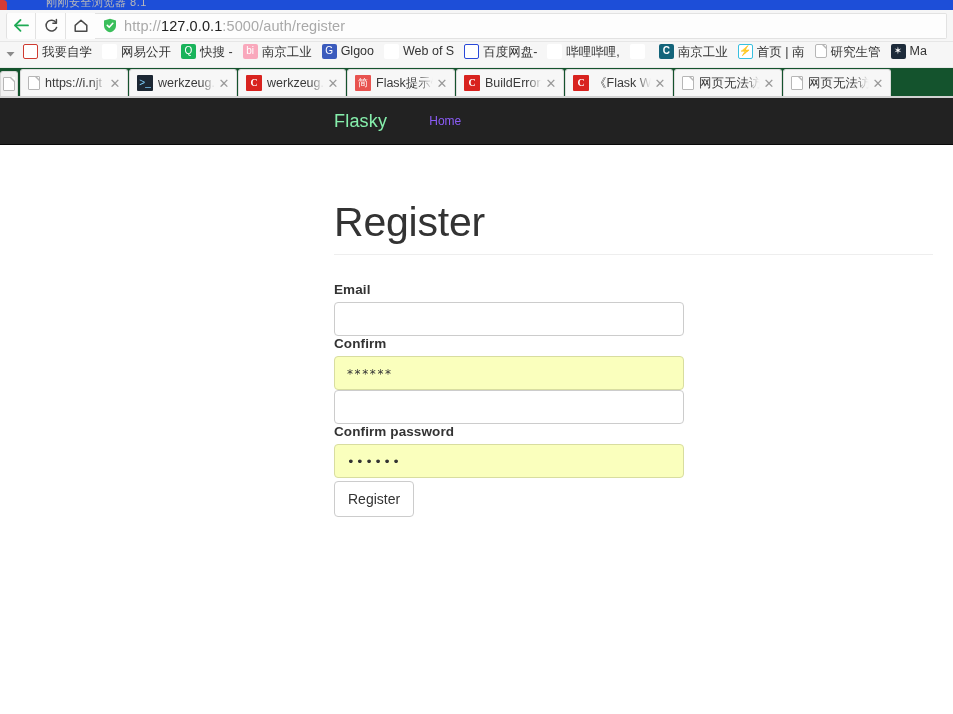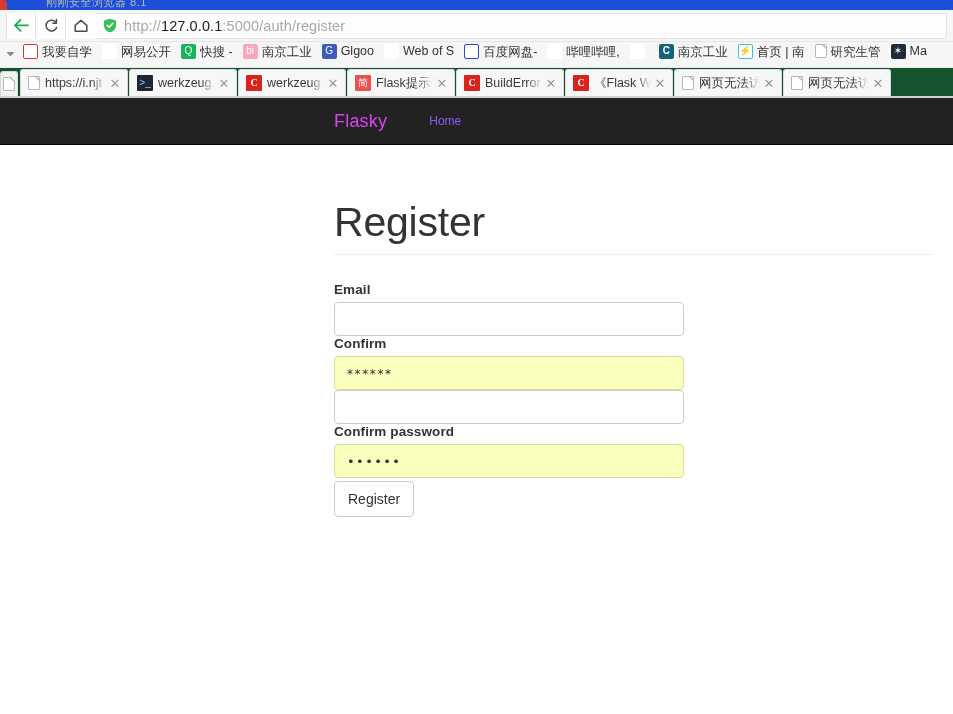--- a/index.html
+++ b/index.html
@@ -195,21 +195,21 @@
 
   
   .sitenav {
     height: 47px;
     background: #222222;
     display: flex; align-items: center;
     padding-left: 334px;
     border-bottom: 1px solid #080808;
   }
   .brand {
-    font-size: 18px; color: #d946ef;
+    font-size: 18px; color: #86efac;
     padding: 0 15px 0 0; margin-right: 12px;
     letter-spacing: .2px;
   }
   .navlink {
     font-size: 12px; color: #8b5cf6;
     padding: 0 15px;
   }
 
   .container {
     padding: 8px 20px 0 334px;

